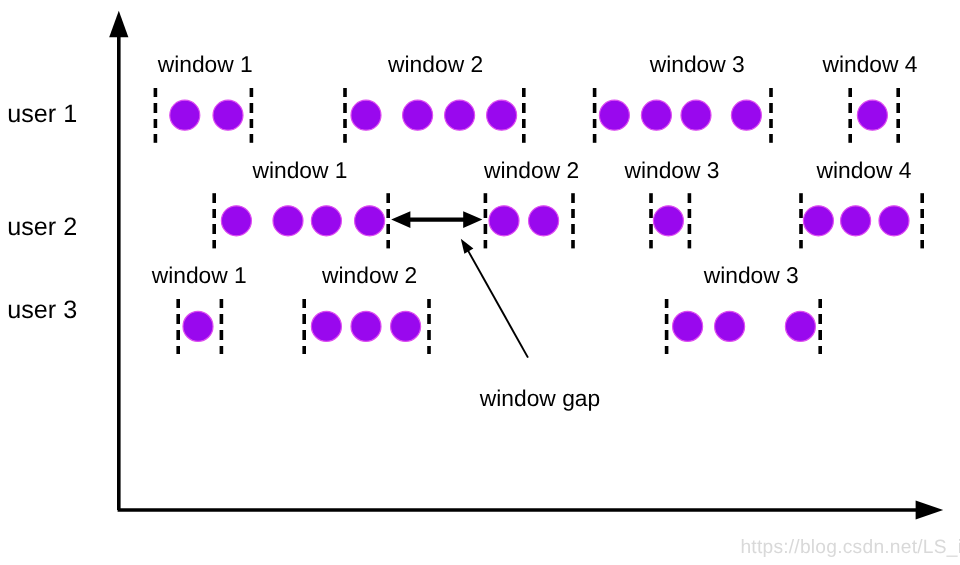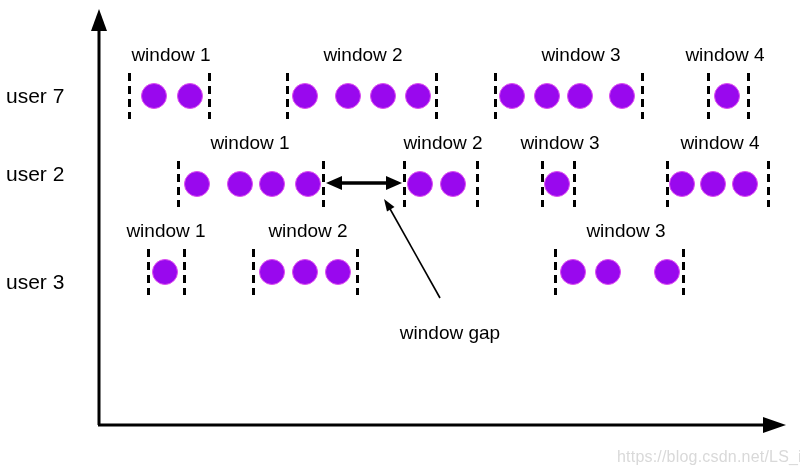--- a/index.html
+++ b/index.html
@@ -56,21 +56,21 @@
 
     <line x1="336" y1="183" x2="393" y2="183" stroke="#000" stroke-width="3.5"></line>
     <polygon points="326,183 342,176 342,190" fill="#000"></polygon>
     <polygon points="402,183 386,176 386,190" fill="#000"></polygon>
 
     <line x1="440" y1="298" x2="389" y2="207" stroke="#000" stroke-width="1.6"></line>
     <polygon points="384,199 394.5,207 387,211.5" fill="#000"></polygon>
   </svg>
 
   <div class="layer" id="diagram-layer">
-      <div class="user-label" style="top: 83px;">user 7</div>
+      <div class="user-label" style="top: 83px;">user 1</div>
       <div class="window-label" style="left: 106px; top: 45px;">window 1</div>
       <div class="window-boundary" style="left: 128px; top: 73px;"></div>
       <div class="window-boundary" style="left: 208px; top: 73px;"></div>
       <div class="event-dot" style="left: 141px; top: 83px; background: rgb(153, 8, 238); border: 1px solid rgb(221, 77, 240);"></div>
       <div class="event-dot" style="left: 177px; top: 83px; background: rgb(153, 8, 238); border: 1px solid rgb(221, 77, 240);"></div>
       <div class="window-label" style="left: 298px; top: 45px;">window 2</div>
       <div class="window-boundary" style="left: 286px; top: 73px;"></div>
       <div class="window-boundary" style="left: 435px; top: 73px;"></div>
       <div class="event-dot" style="left: 292px; top: 83px; background: rgb(153, 8, 238); border: 1px solid rgb(221, 77, 240);"></div>
       <div class="event-dot" style="left: 335px; top: 83px; background: rgb(153, 8, 238); border: 1px solid rgb(221, 77, 240);"></div>
@@ -80,21 +80,21 @@
       <div class="window-boundary" style="left: 494px; top: 73px;"></div>
       <div class="window-boundary" style="left: 641px; top: 73px;"></div>
       <div class="event-dot" style="left: 499px; top: 83px; background: rgb(153, 8, 238); border: 1px solid rgb(221, 77, 240);"></div>
       <div class="event-dot" style="left: 534px; top: 83px; background: rgb(153, 8, 238); border: 1px solid rgb(221, 77, 240);"></div>
       <div class="event-dot" style="left: 567px; top: 83px; background: rgb(153, 8, 238); border: 1px solid rgb(221, 77, 240);"></div>
       <div class="event-dot" style="left: 609px; top: 83px; background: rgb(153, 8, 238); border: 1px solid rgb(221, 77, 240);"></div>
       <div class="window-label" style="left: 660px; top: 45px;">window 4</div>
       <div class="window-boundary" style="left: 707px; top: 73px;"></div>
       <div class="window-boundary" style="left: 747px; top: 73px;"></div>
       <div class="event-dot" style="left: 714px; top: 83px; background: rgb(153, 8, 238); border: 1px solid rgb(221, 77, 240);"></div>
-      <div class="user-label" style="top: 161px;">user 2</div>
+      <div class="user-label" style="top: 177px;">user 2</div>
       <div class="window-label" style="left: 185px; top: 133px;">window 1</div>
       <div class="window-boundary" style="left: 177px; top: 161px;"></div>
       <div class="window-boundary" style="left: 322px; top: 161px;"></div>
       <div class="event-dot" style="left: 184px; top: 171px; background: rgb(153, 8, 238); border: 1px solid rgb(221, 77, 240);"></div>
       <div class="event-dot" style="left: 227px; top: 171px; background: rgb(153, 8, 238); border: 1px solid rgb(221, 77, 240);"></div>
       <div class="event-dot" style="left: 259px; top: 171px; background: rgb(153, 8, 238); border: 1px solid rgb(221, 77, 240);"></div>
       <div class="event-dot" style="left: 295px; top: 171px; background: rgb(153, 8, 238); border: 1px solid rgb(221, 77, 240);"></div>
       <div class="window-label" style="left: 378px; top: 133px;">window 2</div>
       <div class="window-boundary" style="left: 403px; top: 161px;"></div>
       <div class="window-boundary" style="left: 476px; top: 161px;"></div>
@@ -103,21 +103,21 @@
       <div class="window-label" style="left: 495px; top: 133px;">window 3</div>
       <div class="window-boundary" style="left: 541px; top: 161px;"></div>
       <div class="window-boundary" style="left: 573px; top: 161px;"></div>
       <div class="event-dot" style="left: 544px; top: 171px; background: rgb(153, 8, 238); border: 1px solid rgb(221, 77, 240);"></div>
       <div class="window-label" style="left: 655px; top: 133px;">window 4</div>
       <div class="window-boundary" style="left: 666px; top: 161px;"></div>
       <div class="window-boundary" style="left: 767px; top: 161px;"></div>
       <div class="event-dot" style="left: 669px; top: 171px; background: rgb(153, 8, 238); border: 1px solid rgb(221, 77, 240);"></div>
       <div class="event-dot" style="left: 700px; top: 171px; background: rgb(153, 8, 238); border: 1px solid rgb(221, 77, 240);"></div>
       <div class="event-dot" style="left: 732px; top: 171px; background: rgb(153, 8, 238); border: 1px solid rgb(221, 77, 240);"></div>
-      <div class="user-label" style="top: 269px;">user 3</div>
+      <div class="user-label" style="top: 246px;">user 3</div>
       <div class="window-label" style="left: 101px; top: 221px;">window 1</div>
       <div class="window-boundary" style="left: 147px; top: 249px;"></div>
       <div class="window-boundary" style="left: 183px; top: 249px;"></div>
       <div class="event-dot" style="left: 152px; top: 259px; background: rgb(153, 8, 238); border: 1px solid rgb(221, 77, 240);"></div>
       <div class="window-label" style="left: 243px; top: 221px;">window 2</div>
       <div class="window-boundary" style="left: 252px; top: 249px;"></div>
       <div class="window-boundary" style="left: 356px; top: 249px;"></div>
       <div class="event-dot" style="left: 259px; top: 259px; background: rgb(153, 8, 238); border: 1px solid rgb(221, 77, 240);"></div>
       <div class="event-dot" style="left: 292px; top: 259px; background: rgb(153, 8, 238); border: 1px solid rgb(221, 77, 240);"></div>
       <div class="event-dot" style="left: 325px; top: 259px; background: rgb(153, 8, 238); border: 1px solid rgb(221, 77, 240);"></div>

